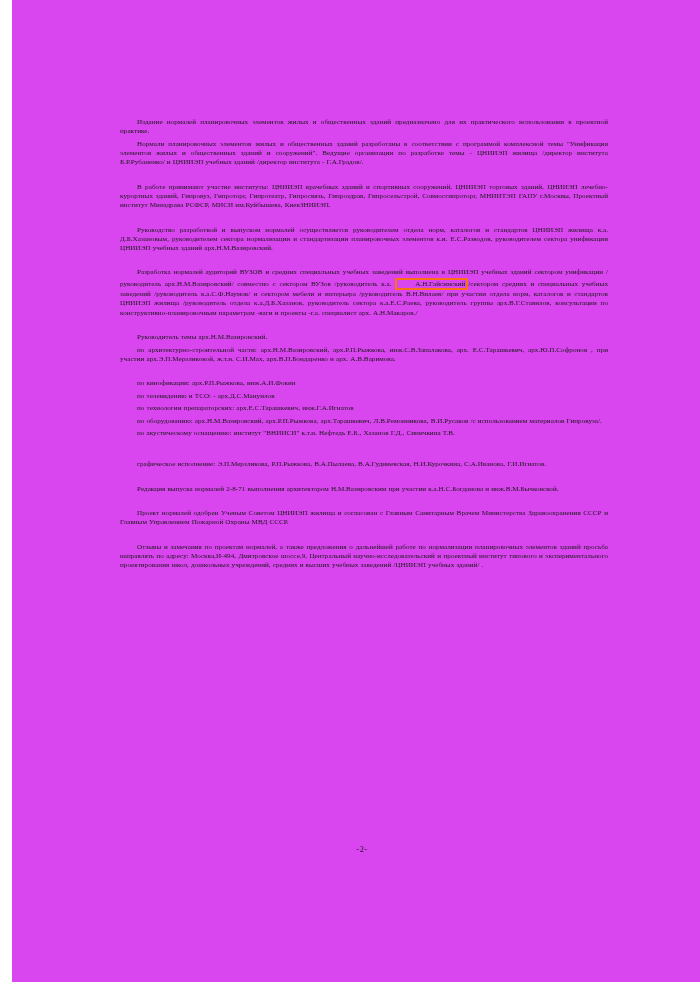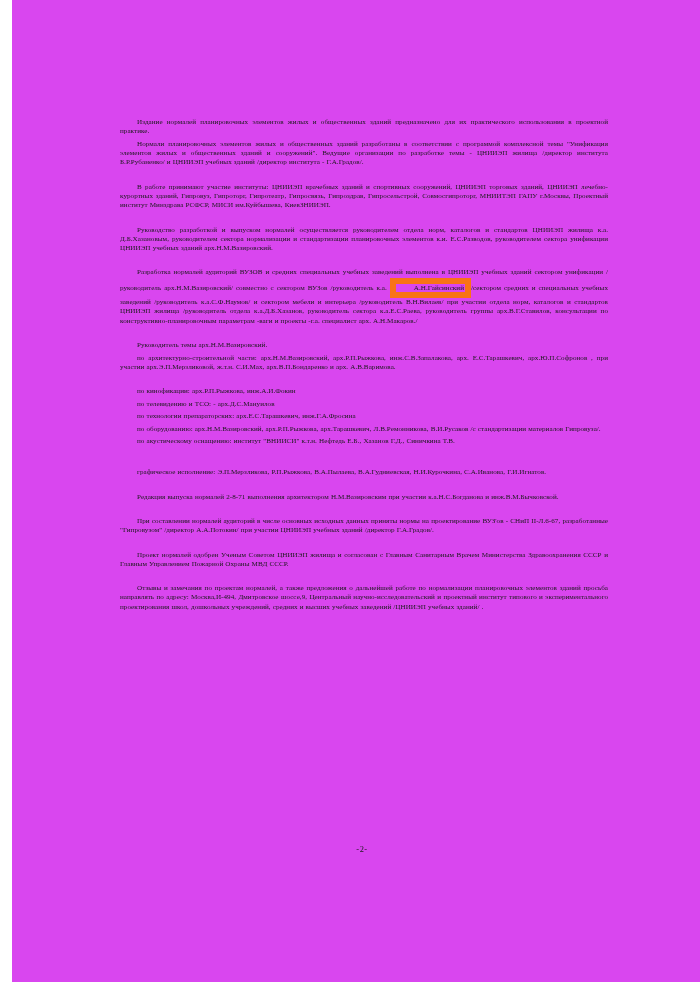--- a/index.html
+++ b/index.html
@@ -39,21 +39,21 @@
   .para.indent {
     text-indent: 17px;
   }
   .gap-top {
     margin-top: 15px;
   }
   .gap-small {
     margin-top: 22px;
   }
   .boxed {
-    border: 6px solid #f97316;
+    border: 2px solid #f97316;
     padding: 0 1px;
     display: inline-block;
     line-height: 8.4px;
   }
   .pagenum {
     position: absolute;
     left: 0;
     top: 845px;
     width: 700px;
     text-align: center;
@@ -73,27 +73,26 @@
     <p class="para indent gap-top">В работе принимают участие институты: ЦНИИЭП врачебных зданий и спортивных сооружений, ЦНИИЭП торговых зданий, ЦНИИЭП лечебно-курортных зданий, Гипровуз, Гипроторг, Гипротеатр, Гипросвязь, Гипроздрав, Гипросельстрой, Совмосгипроторг, МНИИТЭП ГАПУ г.Москвы, Проектный институт Минздрава РСФСР, МИСИ им.Куйбышева, КиевЗНИИЭП.</p>
     <p class="para indent gap-top">Руководство разработкой и выпуском нормалей осуществляется руководителем отдела норм, каталогов и стандартов ЦНИИЭП жилища к.а. Д.Б.Хазановым, руководителем сектора нормализации и стандартизации планировочных элементов к.и. Е.С.Разводов, руководителем сектора унификации ЦНИИЭП учебных зданий арх.Н.М.Вазировский.</p>
 
     <p class="para indent gap-top"><span>Разработка нормалей аудиторий ВУЗОВ и средних специальных учебных заведений выполнена в ЦНИИЭП учебных зданий сектором унификации /руководитель арх.Н.М.Вазировский/ совместно с сектором ВУЗов /руководитель к.а.</span> <span class="boxed">А.Н.Гайсинский</span><span>/сектором средних и специальных учебных заведений /руководитель к.а.С.Ф.Наумов/ и сектором мебели и интерьера /руководитель В.Н.Вилаев/ при участии отдела норм, каталогов и стандартов ЦНИИЭП жилища /руководитель отдела к.а.Д.Б.Хазанов, руководитель сектора к.а.Е.С.Раева, руководитель группы арх.В.Г.Ставилов, консультации по конструктивно-планировочным параметрам -ваги и проекты -г.а. специалист арх. А.Н.Макаров./</span></p>
 
     <p class="para indent gap-top">Руководитель темы арх.Н.М.Вазировский.</p>
     <p class="para indent">по архитектурно-строительной части: арх.Н.М.Вазировский, арх.Р.П.Рыжкова, инж.С.В.Запалакова, арх. Е.С.Тарашкевич, арх.Ю.П.Софронов , при участии арх.Э.П.Мерзликовой, ж.т.н. С.И.Мах, арх.В.П.Бондаренко и арх. А.В.Варимова.</p>
 
     <p class="para indent gap-top">по кинофикации: арх.Р.П.Рыжкова, инж.А.И.Фокин</p>
     <p class="para indent">по телевидению и ТСО: - арх.Д.С.Мануилов</p>
-    <p class="para indent">по технологии препараторских: арх.Е.С.Тарашкевич, инж.Г.А.Фросина</p>
-    <p class="para indent">по оборудованию: арх.Н.М.Вазировский, арх.Р.П.Рыжкова, арх.Тарашкевич, Л.В.Ремонникова, В.И.Русаков /с стандартизации материалов Гипровуза/.</p>
+    <p class="para indent">по технологии препараторских: арх.Е.С.Тарашкевич, инж.Г.А.Игнатов</p>
+    <p class="para indent">по оборудованию: арх.Н.М.Вазировский, арх.Р.П.Рыжкова, арх.Тарашкевич, Л.В.Ремонникова, В.И.Русаков /с использованием материалов Гипровуза/.</p>
     <p class="para indent">по акустическому оснащению: институт "ВНИИСИ" к.т.н. Нефтедь Е.Б., Хазанов Г.Д., Синичкина Т.В.</p>
 
     <p class="para indent gap-small">графическое исполнение: Э.П.Мерзликова, Р.П.Рыжкова, В.А.Пылаева, В.А.Гудниевская, Н.И.Курочкина, С.А.Иванова, Г.И.Игнатов.</p>
     <p class="para indent gap-top">Редакция выпуска нормалей 2-8-71 выполнения архитектором Н.М.Вазировским при участии к.а.Н.С.Богданова и инж.В.М.Бычковской.</p>
-    <p class="para indent gap-top">При составлении нормалей аудиторий в числе основных исходных данных приняты нормы на проектирование ВУЗ'ов - СНиП II-Л.6-67, разработанные "Гипровузом" /директор А.А.Потокин/ при участии ЦНИИЭП учебных зданий /директор Г.А.Градов/.</p>
     <p class="para indent gap-top">Проект нормалей одобрен Ученым Советом ЦНИИЭП жилища и согласован с Главным Санитарным Врачем Министерства Здравоохранения СССР и Главным Управлением Пожарной Охраны МВД СССР.</p>
     <p class="para indent gap-top">Отзывы и замечания по проектам нормалей, а также предложения о дальнейшей работе по нормализации планировочных элементов зданий просьба направлять по адресу: Москва,И-494, Дмитровское шоссе,9, Центральный научно-исследовательский и проектный институт типового и экспериментального проектирования школ, дошкольных учреждений, средних и высших учебных заведений /ЦНИИЭП учебных зданий/ .</p>
 
   </div>
 
   <div class="pagenum">-2-</div>
 
 </div>
 
 </body></html>

